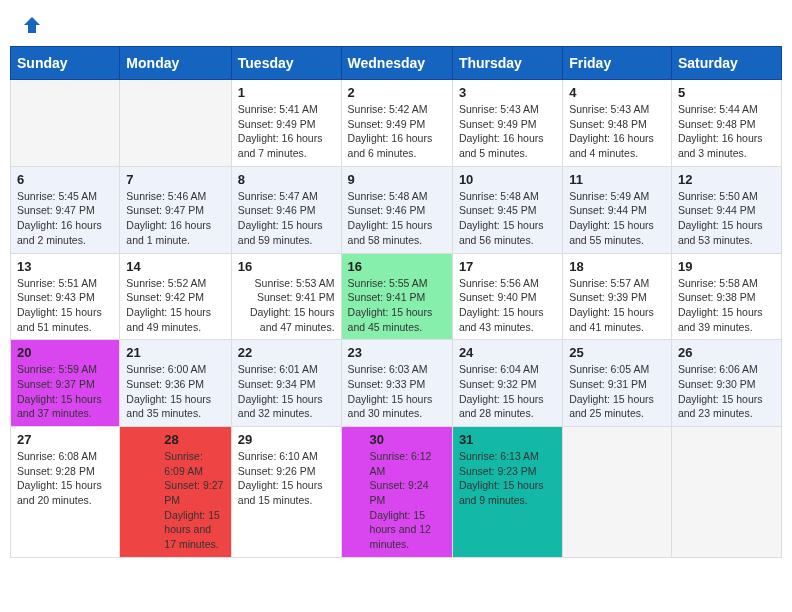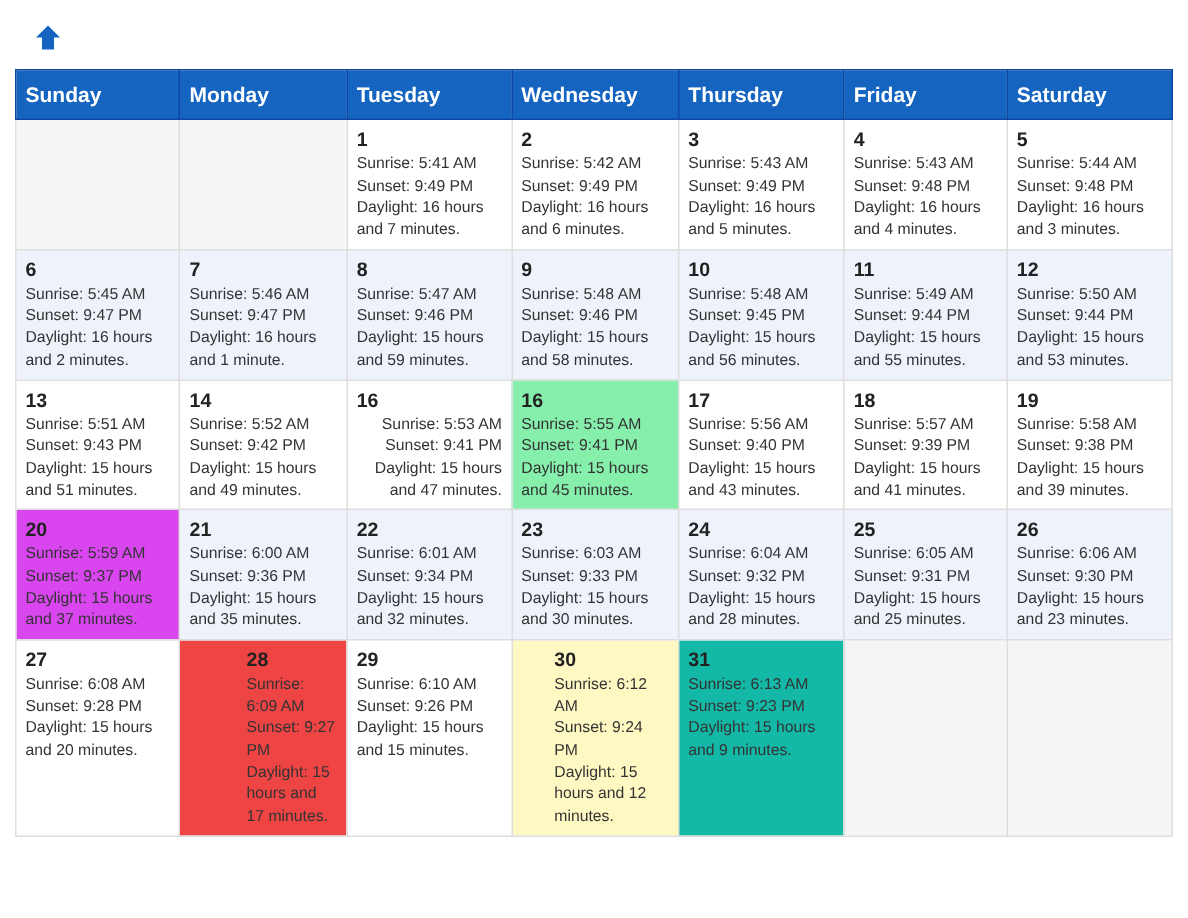--- a/index.html
+++ b/index.html
@@ -306,21 +306,21 @@
           <div class="day-info" style="white-space: pre-line;">Sunrise: 6:09 AM
 Sunset: 9:27 PM
 Daylight: 15 hours and 17 minutes.</div>
         </td>
         <td style="background-color: rgb(255, 255, 255);">
           <span class="day-number">29</span>
           <div class="day-info" style="white-space: pre-line;">Sunrise: 6:10 AM
 Sunset: 9:26 PM
 Daylight: 15 hours and 15 minutes.</div>
         </td>
-        <td style="background-color: #fef9c3; padding-left: 28px;">
+        <td style="background-color: #d946ef; padding-left: 28px;">
           <span class="day-number">30</span>
           <div class="day-info" style="white-space: pre-line;">Sunrise: 6:12 AM
 Sunset: 9:24 PM
 Daylight: 15 hours and 12 minutes.</div>
         </td>
         <td style="background-color: #14b8a6;">
           <span class="day-number">31</span>
           <div class="day-info" style="white-space: pre-line;">Sunrise: 6:13 AM
 Sunset: 9:23 PM
 Daylight: 15 hours and 9 minutes.</div>

